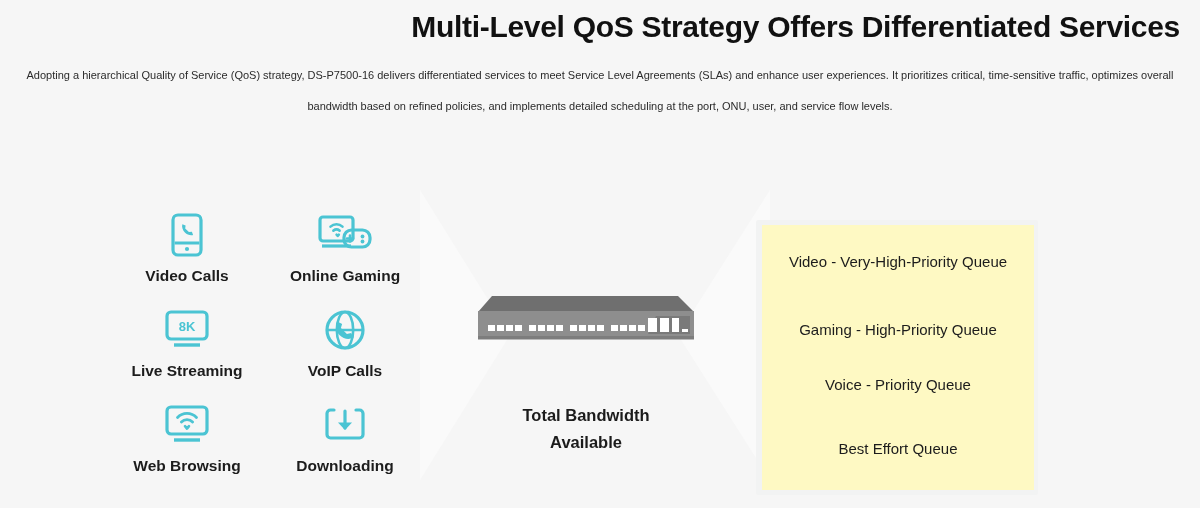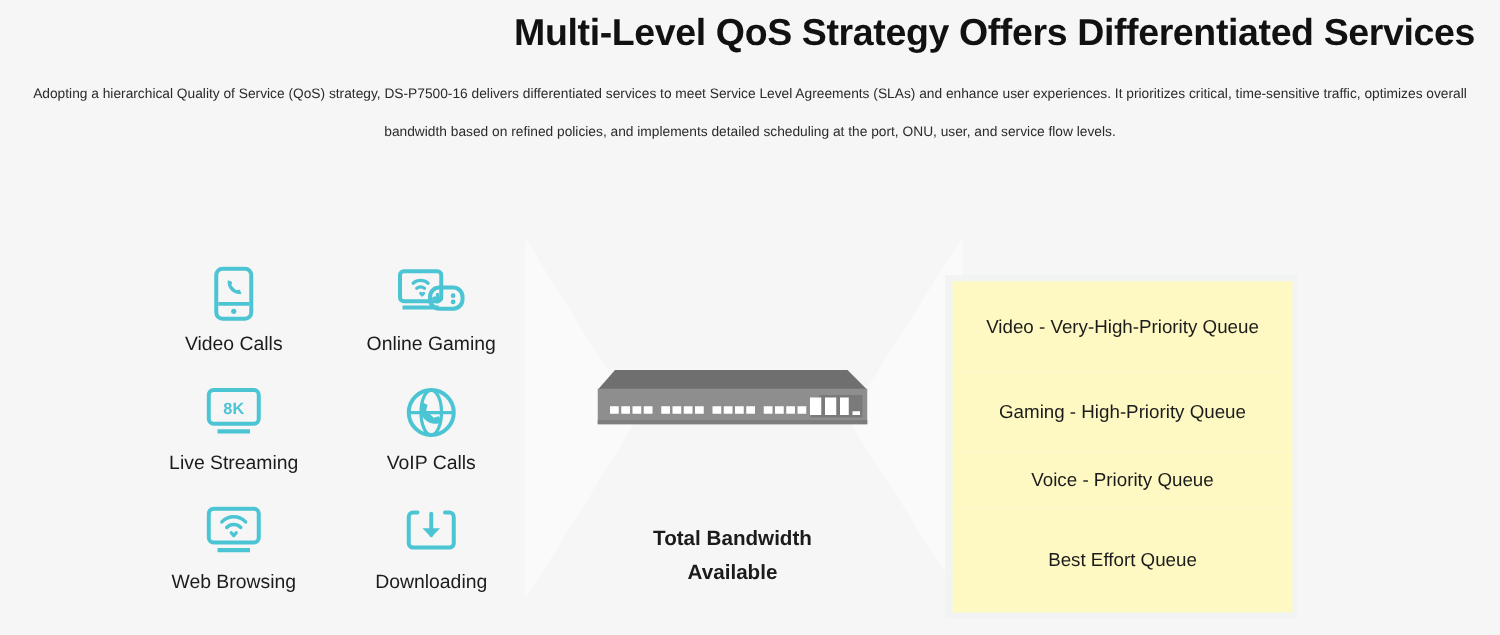--- a/index.html
+++ b/index.html
@@ -80,20 +80,21 @@
     display: flex;
     align-items: center;
     justify-content: flex-start;
   }
   .icon-label {
     margin-top: 9px;
     font-size: 15.5px;
     color: #1c1c1c;
     line-height: 18px;
     white-space: nowrap;
+    font-weight: bold;
   }
 
   
   .wedge {
     position: absolute;
     top: 0;
     height: 290px;
     width: 90px;
   }
   .wedge-left {
@@ -120,21 +121,21 @@
     position: absolute;
     left: 50%;
     transform: translateX(-50%);
     top: 104px;
     width: 216px;
     height: 46px;
   }
   .center-caption {
     position: absolute;
     left: 0;
-    top: 228px;
+    top: 212px;
     width: 312px;
     text-align: center;
     font-size: 16.5px;
     font-weight: bold;
     color: #1b1b1b;
     line-height: 27px;
   }
 
   
   .queues {

